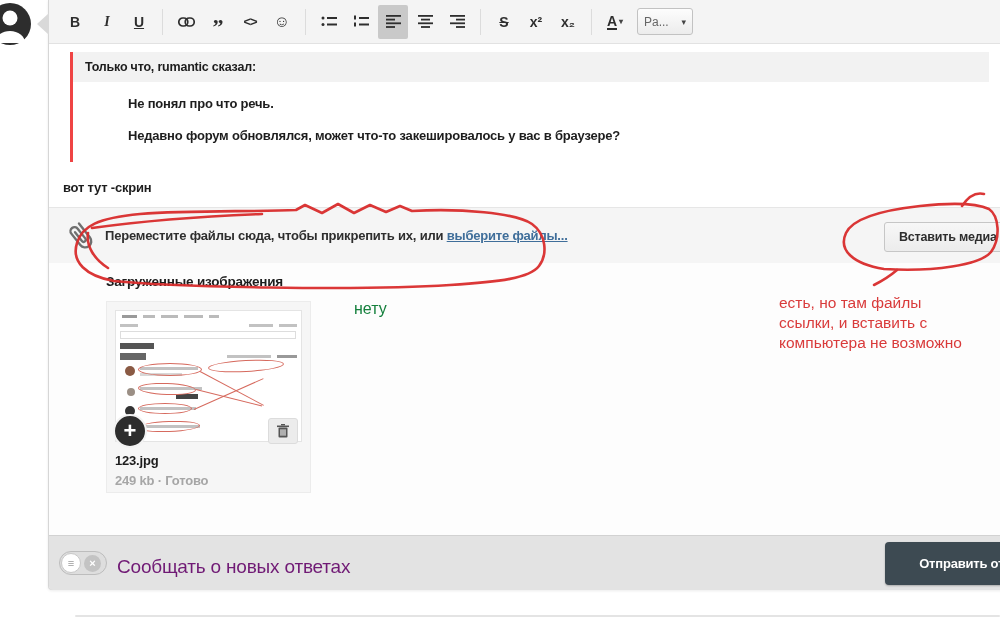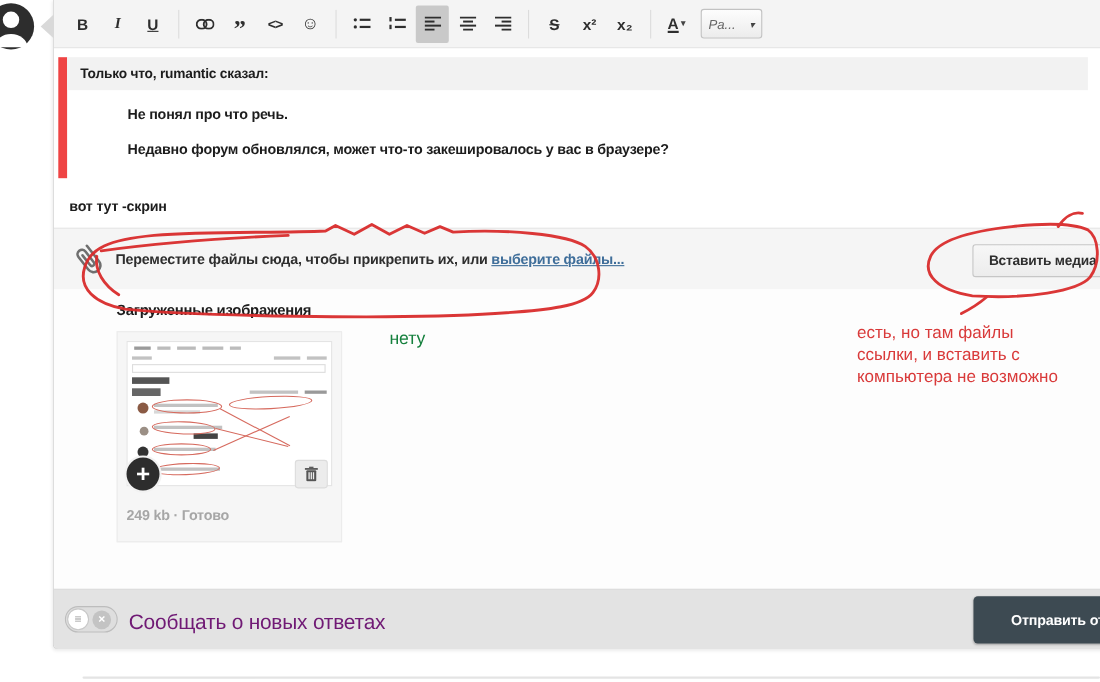--- a/index.html
+++ b/index.html
@@ -31,27 +31,27 @@
   .g-under { text-decoration:underline; }
   .g-strike { text-decoration:line-through; }
   .g-quote { font-size:22px; line-height:10px; padding-top:10px; font-family:"Liberation Serif", serif; }
   .g-code { font-size:13px; letter-spacing:-1px; }
   .g-smiley { font-weight:normal; font-size:16px; }
   .g-color { border-bottom:2px solid #2e2e2e; line-height:14px; }
   .mini-caret { font-size:8px; color:#444; margin-left:2px; vertical-align:top; }
   .fmt-select { width:56px; height:27px; border:1px solid #c2c2c2; border-radius:3px;
     background:linear-gradient(#fdfdfd,#ececec); color:#666; font-size:12px;
     display:flex; align-items:center; justify-content:space-between; padding:0 6px;
-    margin-left:6px; cursor:pointer; flex:0 0 auto;font-style:italic; }
+    margin-left:6px; cursor:pointer; flex:0 0 auto; }
   .fmt-select .mini-caret { font-size:9px; }
 
   
   .content { position:absolute; left:0; top:44px; right:0; height:163px; background:#fff;
     color:#1d1d1d; }
-  .quote { margin:8px 20px 0 4px; border-left:8px solid #ef4444; background:#fff; }
+  .quote { margin:8px 20px 0 21px; border-left:3px solid #ef4444; background:#fff; }
   .quote-header { background:#f2f2f2; padding:8px 12px; font-size:12.5px; font-weight:bold;
     letter-spacing:-.2px; }
   .quote-body { padding:14px 12px 2px; }
   .quote-body p { font-size:13px; font-weight:bold; letter-spacing:-.2px; margin:0 0 17px;padding-left:43px; }
   .post-line { margin:18px 0 0 14px; font-size:13px; font-weight:bold; letter-spacing:-.2px; }
 
   
   .dropzone { position:absolute; left:0; top:207px; right:0; height:56px; background:#f5f5f5;
     border-top:1px solid #e6e6e6; }
   .clip { position:absolute; left:13px; top:9px; }
@@ -82,21 +82,21 @@
   .mini-redline { position:absolute; height:1.3px; background:#d66a5e; transform-origin:left center; }
   .plus-circle { position:absolute; left:6px; top:112px; width:34px; height:34px;
     border-radius:50%; background:#2d2d2d; border:2px solid #f2f2f2;
     color:#fff; font-size:22px; font-weight:bold; display:flex; align-items:center;
     justify-content:center; line-height:0; cursor:pointer; }
   .trash-btn { position:absolute; right:12px; top:116px; width:30px; height:26px;
     background:#ececec; border:1px solid #dcdcdc; border-radius:3px; display:flex;
     align-items:center; justify-content:center; cursor:pointer; }
   .file-name { margin-top:11px; font-size:13px; font-weight:bold; color:#1d1d1d;
     letter-spacing:-.2px; }
-  .file-meta { margin-top:19px; font-size:13px; font-weight:bold; color:#a6a6a6;
+  .file-meta { margin-top:5px; font-size:13px; font-weight:bold; color:#a6a6a6;
     letter-spacing:-.2px; }
   .note-left { position:absolute; left:305px; top:37px; color:#15803d; font-size:16px; }
   .note-right { position:absolute; left:730px; top:30px; color:#d93a3a; font-size:15.5px;
     line-height:20px; }
 
   
   .footer-bar { position:absolute; left:0; top:535px; right:0; height:55px; background:#e3e3e3;
     border-top:1px solid #d2d2d2; border-radius:0 0 4px 4px; }
   .toggle { position:absolute; left:10px; top:15px; width:48px; height:24px; background:#dedede;
     border:1px solid #bdbdbd; border-radius:13px; display:flex; align-items:center;
@@ -293,20 +293,21 @@
       <div class="trash-btn">
         <svg width="12" height="14" viewBox="0 0 12 14" fill="#555">
           <rect x="1.5" y="3.5" width="9" height="10" rx="1"></rect>
           <rect x="0" y="1.5" width="12" height="1.6"></rect>
           <rect x="4" y="0" width="4" height="1.4"></rect>
           <rect x="3.4" y="5.3" width="1.2" height="6.4" fill="#ececec"></rect>
           <rect x="5.4" y="5.3" width="1.2" height="6.4" fill="#ececec"></rect>
           <rect x="7.4" y="5.3" width="1.2" height="6.4" fill="#ececec"></rect>
         </svg>
       </div>
+      <div class="file-name">123.jpg</div>
       <div class="file-meta">249 kb · Готово</div>
     </div>
 
     <div class="note-left">нету</div>
     <div class="note-right">
       <div>есть, но там файлы</div>
       <div>ссылки, и вставить с</div>
       <div>компьютера не возможно</div>
     </div>
   </div>

